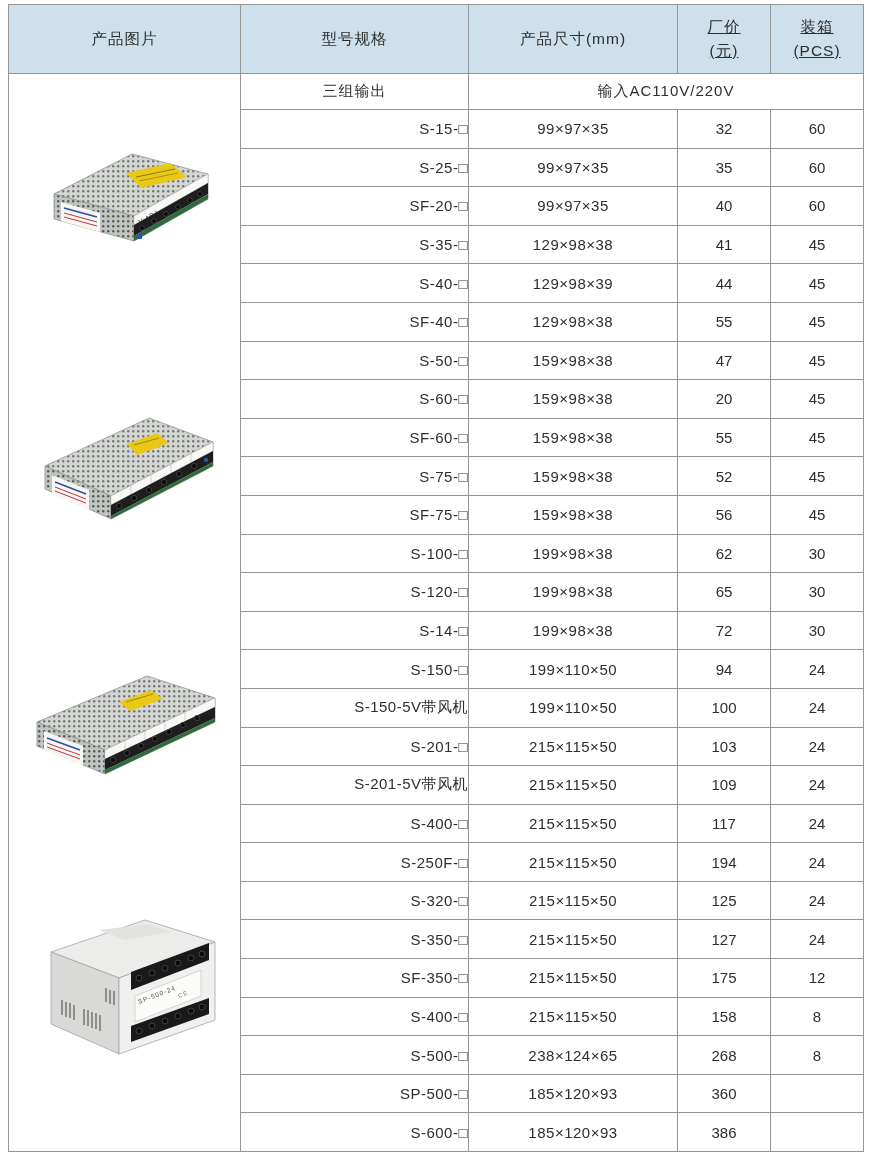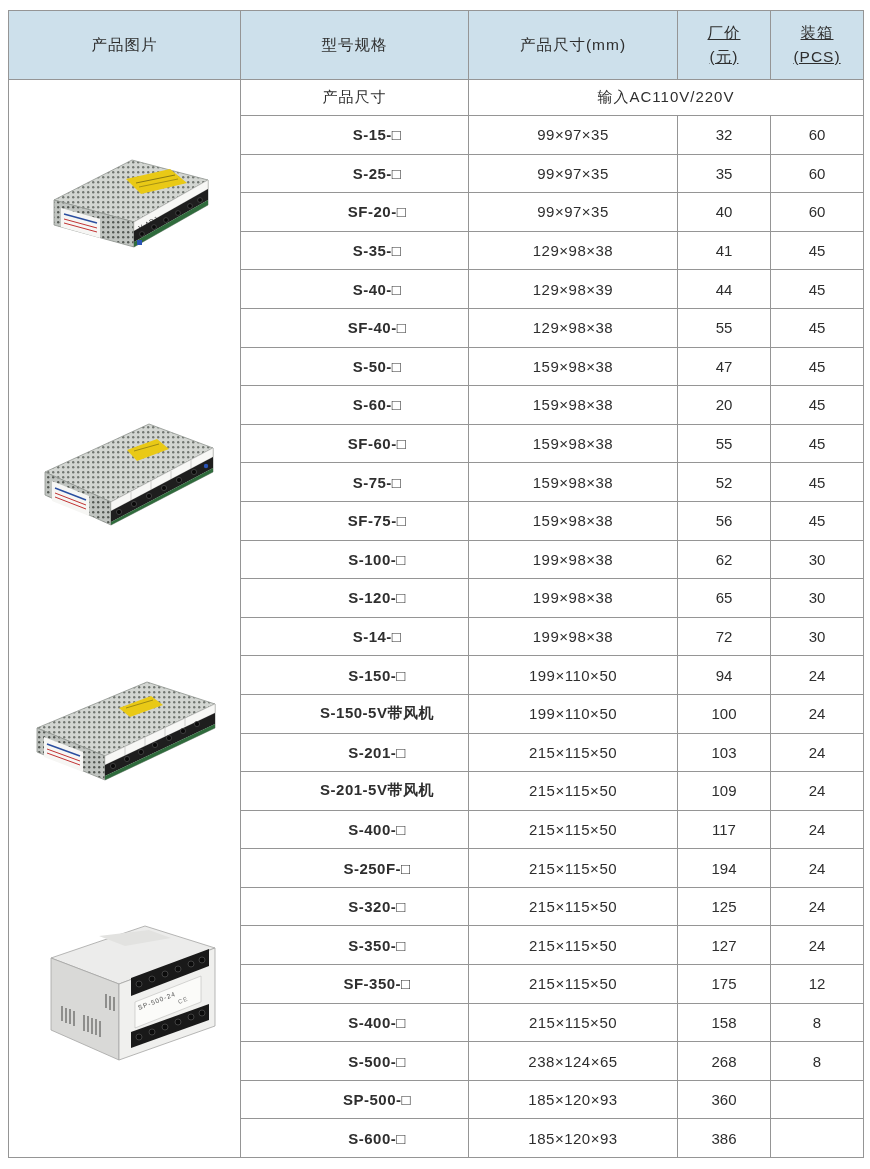--- a/index.html
+++ b/index.html
@@ -2,34 +2,34 @@
 <html><head>
 <meta charset="utf-8">
 <style>
   html,body { margin:0; padding:0; }
   .page {
     position:relative; width:870px; height:1169px; background:#ffffff;
     font-family:"Liberation Sans","DejaVu Sans",sans-serif; color:#2e2e2e;
     overflow:hidden;
   }
   table.catalog {
-    position:absolute; left:8px; top:10px; width:855px;
+    position:absolute; left:8px; top:4px; width:855px;
     border-collapse:collapse; table-layout:fixed;padding-left:25px;
   }
   .catalog th, .catalog td {
     border:1px solid #959595; font-size:15px; text-align:center;
     vertical-align:middle; font-weight:normal; padding:0;
     white-space:nowrap; overflow:hidden;
   }
   .catalog thead th { background:#cde0eb; height:68px; font-size:15.5px; letter-spacing:1px; }
   .catalog thead th div { line-height:1.55;text-decoration:underline; }
   tr.subhead { height:36px; }
   tr.subhead td { font-size:15px; letter-spacing:1px; }
   tr.datarow { height:38.6px; }
-  td.model-cell { text-align:center; padding-left:45px; letter-spacing:0.5px;font-weight:bold; }
+  td.model-cell { text-align:right; padding-left:45px; letter-spacing:0.5px; }
   td.size-cell { letter-spacing:0.5px; }
   td.imgcell { position:relative; vertical-align:top; background:#fff; }
   .fig { position:absolute; margin:0; }
   .fig svg { display:block; }
   #fig1 { left:27px; top:70px; }
   #fig2 { left:22px; top:330px; }
   #fig3 { left:18px; top:590px; }
   #fig4 { left:30px; top:838px; }
 </style>
 </head>
@@ -192,21 +192,21 @@
               <circle cx="100" cy="119" r="3" fill="#0c0c0c" stroke="#454545" stroke-width="0.9"></circle>
               <circle cx="113" cy="114" r="3" fill="#0c0c0c" stroke="#454545" stroke-width="0.9"></circle>
               <circle cx="126" cy="109" r="3" fill="#0c0c0c" stroke="#454545" stroke-width="0.9"></circle>
               <circle cx="139" cy="104" r="3" fill="#0c0c0c" stroke="#454545" stroke-width="0.9"></circle>
               <circle cx="152" cy="99" r="3" fill="#0c0c0c" stroke="#454545" stroke-width="0.9"></circle>
               <circle cx="163" cy="95" r="3" fill="#0c0c0c" stroke="#454545" stroke-width="0.9"></circle>
             </svg>
           </figure>
 
         </td>
-        <td>产品尺寸</td>
+        <td>三组输出</td>
         <td colspan="3">输入AC110V/220V</td>
       </tr>
 
     <tr class="datarow">
           <td class="model-cell">S-15-□</td>
           <td class="size-cell">99×97×35</td>
           <td class="price-cell">32</td>
           <td class="pcs-cell">60</td>
         </tr>
         <tr class="datarow">

